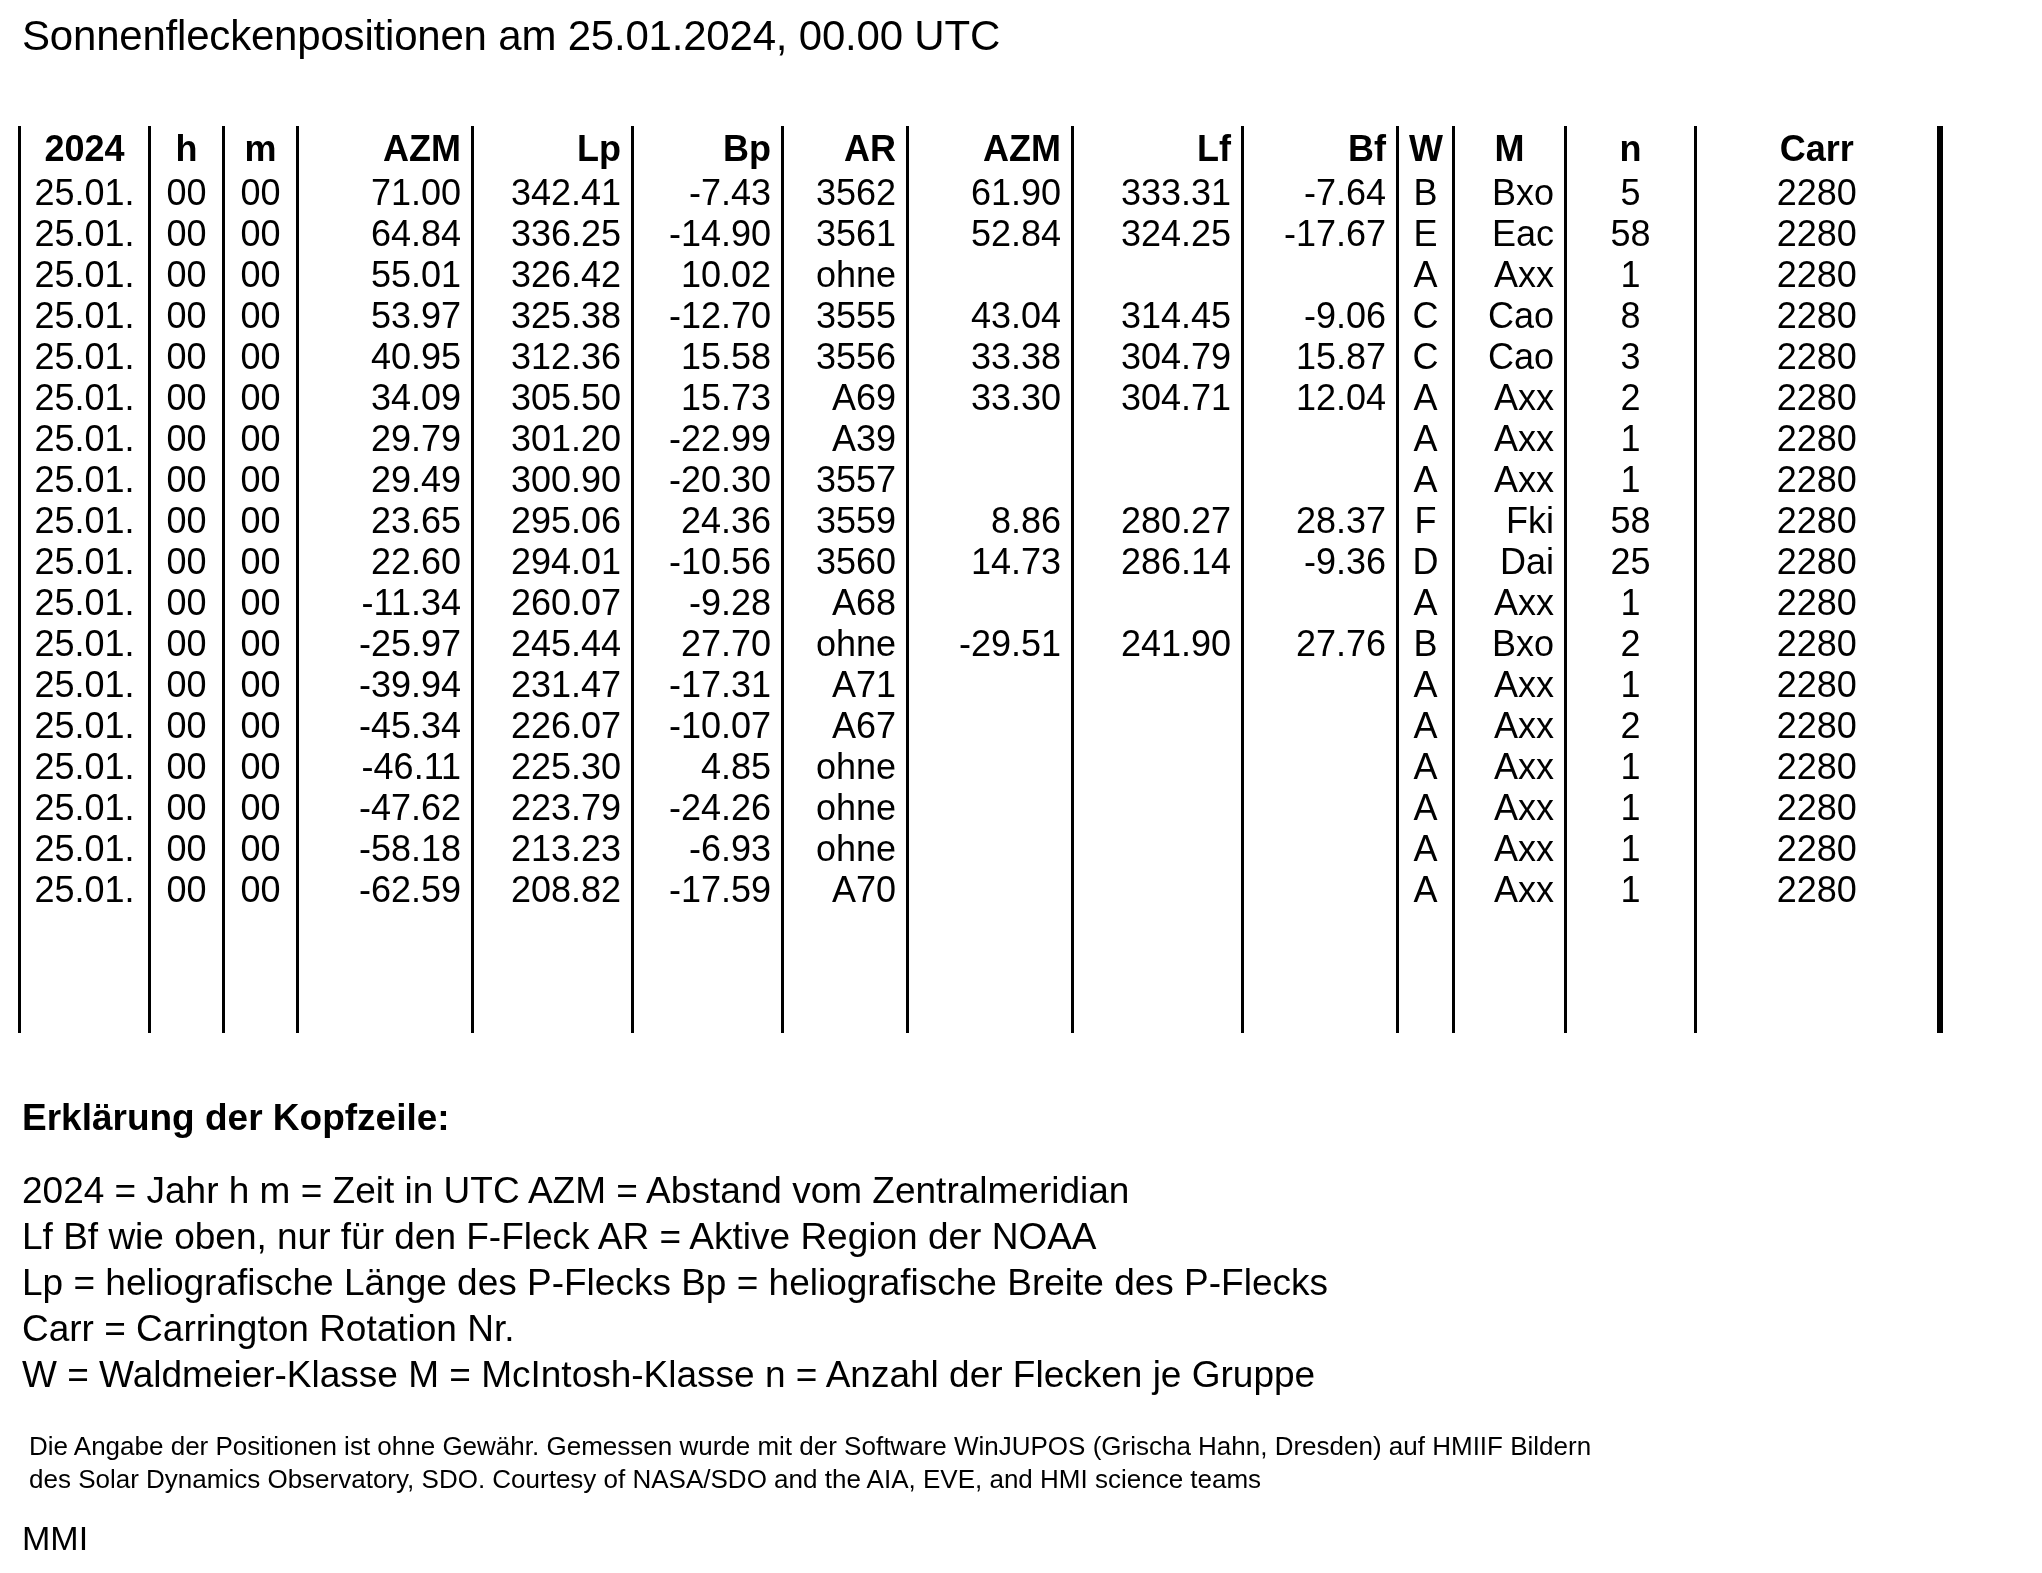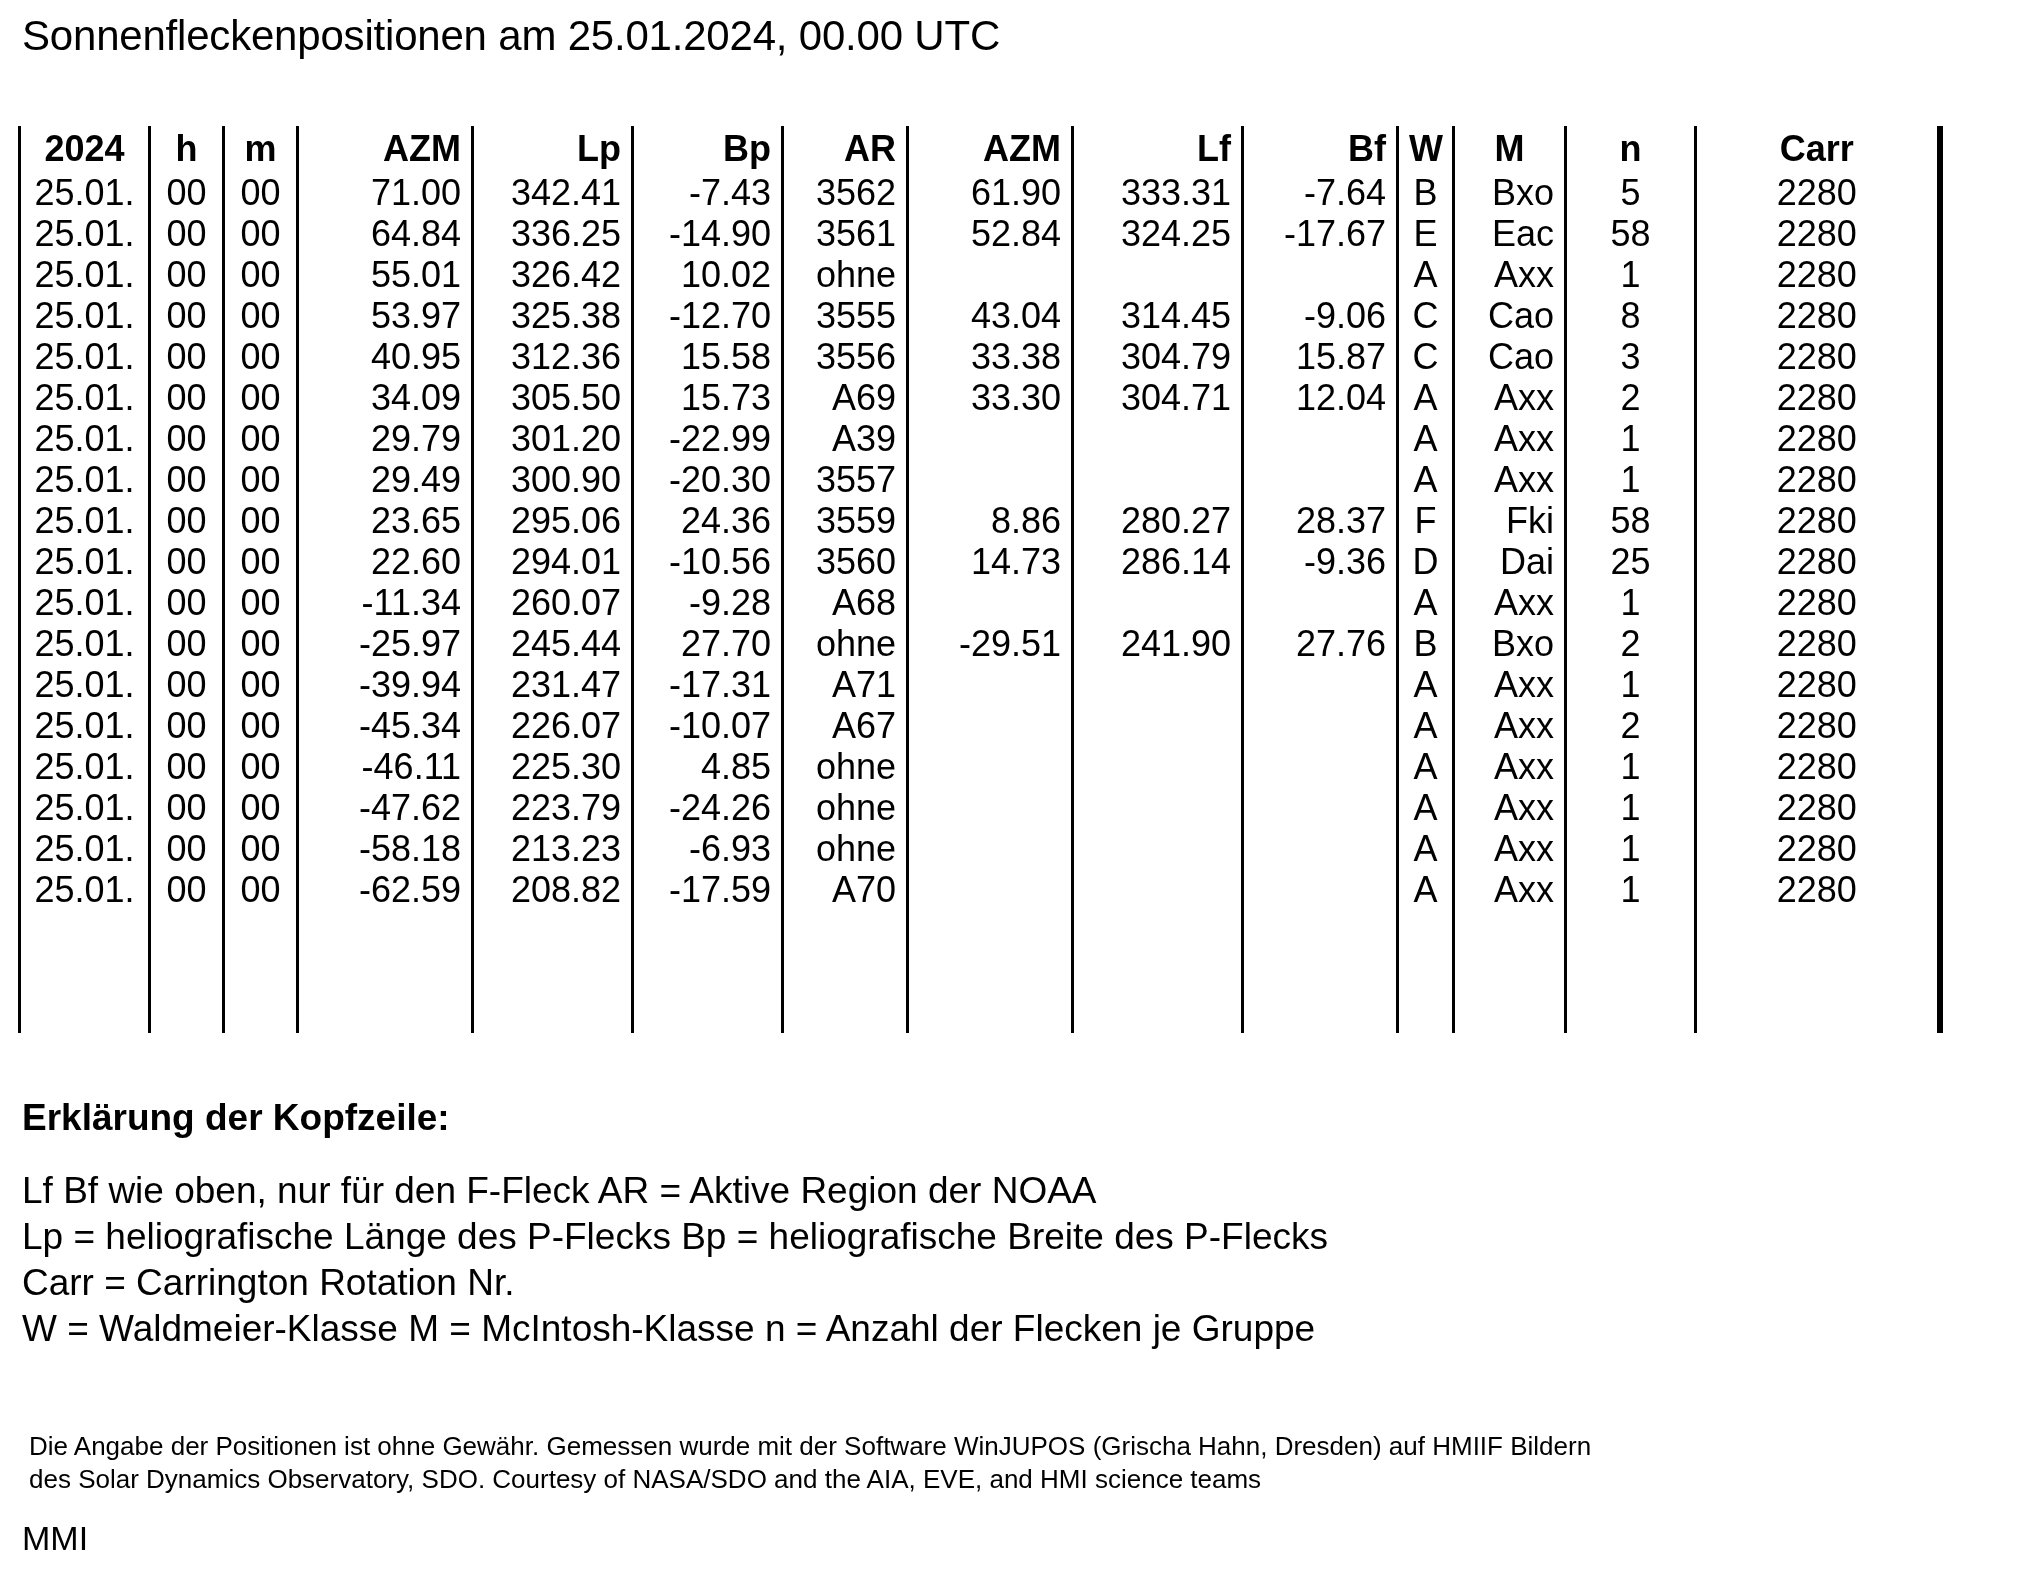--- a/index.html
+++ b/index.html
@@ -497,20 +497,21 @@
           <td class="c-m2">&nbsp;</td>
           <td class="c-n">&nbsp;</td>
           <td class="c-carr">&nbsp;</td>
         </tr>
       </tbody>
   </table>
 </div>
 
 <div class="legend-heading">Erklärung der Kopfzeile:</div>
 <div class="legend-lines">
+    <span class="legend-line">2024 = Jahr   h m = Zeit in UTC   AZM = Abstand vom Zentralmeridian</span>
     <span class="legend-line">Lf   Bf wie oben, nur für den F-Fleck   AR = Aktive Region der NOAA</span>
     <span class="legend-line">Lp = heliografische Länge des P-Flecks   Bp = heliografische Breite des P-Flecks</span>
     <span class="legend-line">Carr = Carrington Rotation Nr.</span>
     <span class="legend-line">W = Waldmeier-Klasse   M = McIntosh-Klasse   n = Anzahl der Flecken je Gruppe</span>
   </div>
 
 <div class="footnote">
     <span class="fn-line">Die Angabe der Positionen ist ohne Gewähr. Gemessen wurde mit der Software WinJUPOS (Grischa Hahn, Dresden) auf HMIIF Bildern</span>
     <span class="fn-line">des Solar Dynamics Observatory, SDO. Courtesy of NASA/SDO and the AIA, EVE, and HMI science teams</span>
   </div>

